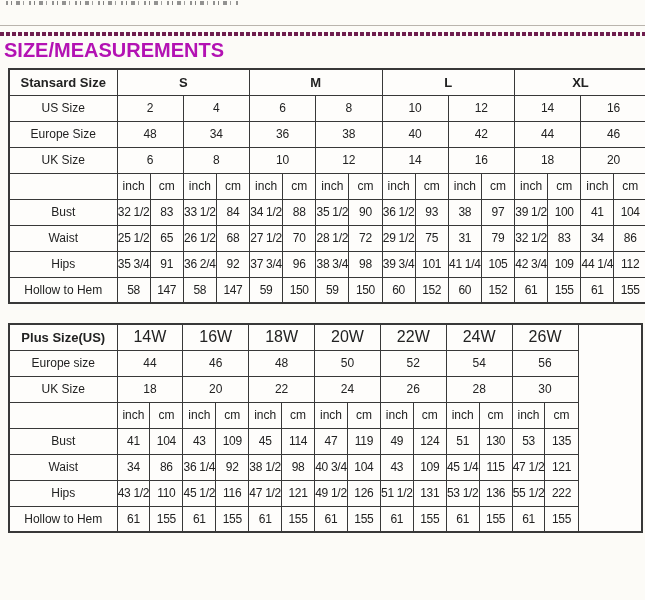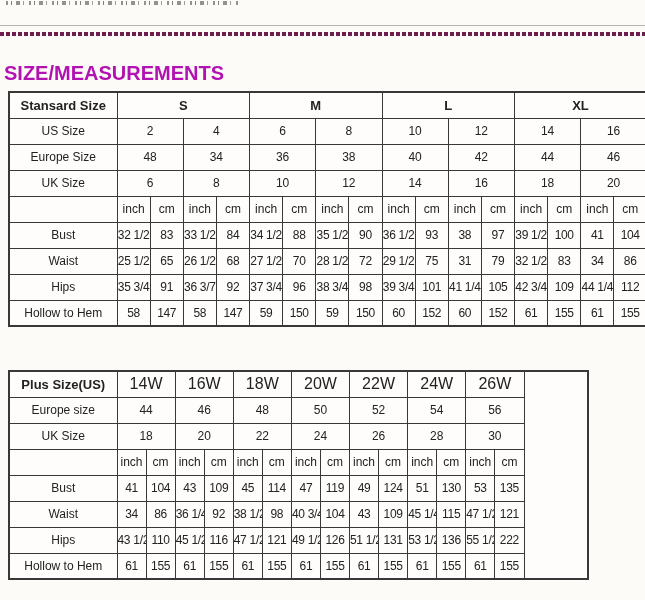--- a/index.html
+++ b/index.html
@@ -29,36 +29,36 @@
     margin-top: 20px;
     border-top: 1px solid #b9b4ad;
     height: 0;
   }
   .dash-line {
     margin-top: 6px;
     height: 4px;
     background: repeating-linear-gradient(90deg, var(--dash) 0 4px, transparent 4px 6px);
   }
   .heading {
-    margin: 27px 0 7px 4px;
+    margin: 4px 0 7px 4px;
     font-size: 20px;
     line-height: 21px;
     font-weight: bold;
     color: var(--accent);
   }
   .size-table {
     border-collapse: collapse;
     table-layout: fixed;
     margin-left: 8px;
     background: #fefdfb;
     border: 2px solid var(--border);
     color: #222;
   }
   #standard-table { width: 640px; }
-  #plus-table { width: 581px; margin-top: 43px; }
+  #plus-table { width: 635px; margin-top: 19px; }
   .size-table td, .size-table th {
     border: 1px solid var(--border);
     height: 26px;
     padding: 0;
     text-align: center;
     vertical-align: middle;
     font-size: 12px;
     font-weight: normal;
     white-space: nowrap;
     overflow: hidden;
@@ -196,21 +196,21 @@
           <td>79</td>
           <td>32 1/2</td>
           <td>83</td>
           <td>34</td>
           <td>86</td>
         </tr>
         <tr class="measure-row">
           <th class="row-label">Hips</th>
           <td>35 3/4</td>
           <td>91</td>
-          <td>36 3/7</td>
+          <td>36 2/4</td>
           <td>92</td>
           <td>37 3/4</td>
           <td>96</td>
           <td>38 3/4</td>
           <td>98</td>
           <td>39 3/4</td>
           <td>101</td>
           <td>41 1/4</td>
           <td>105</td>
           <td>42 3/4</td>

